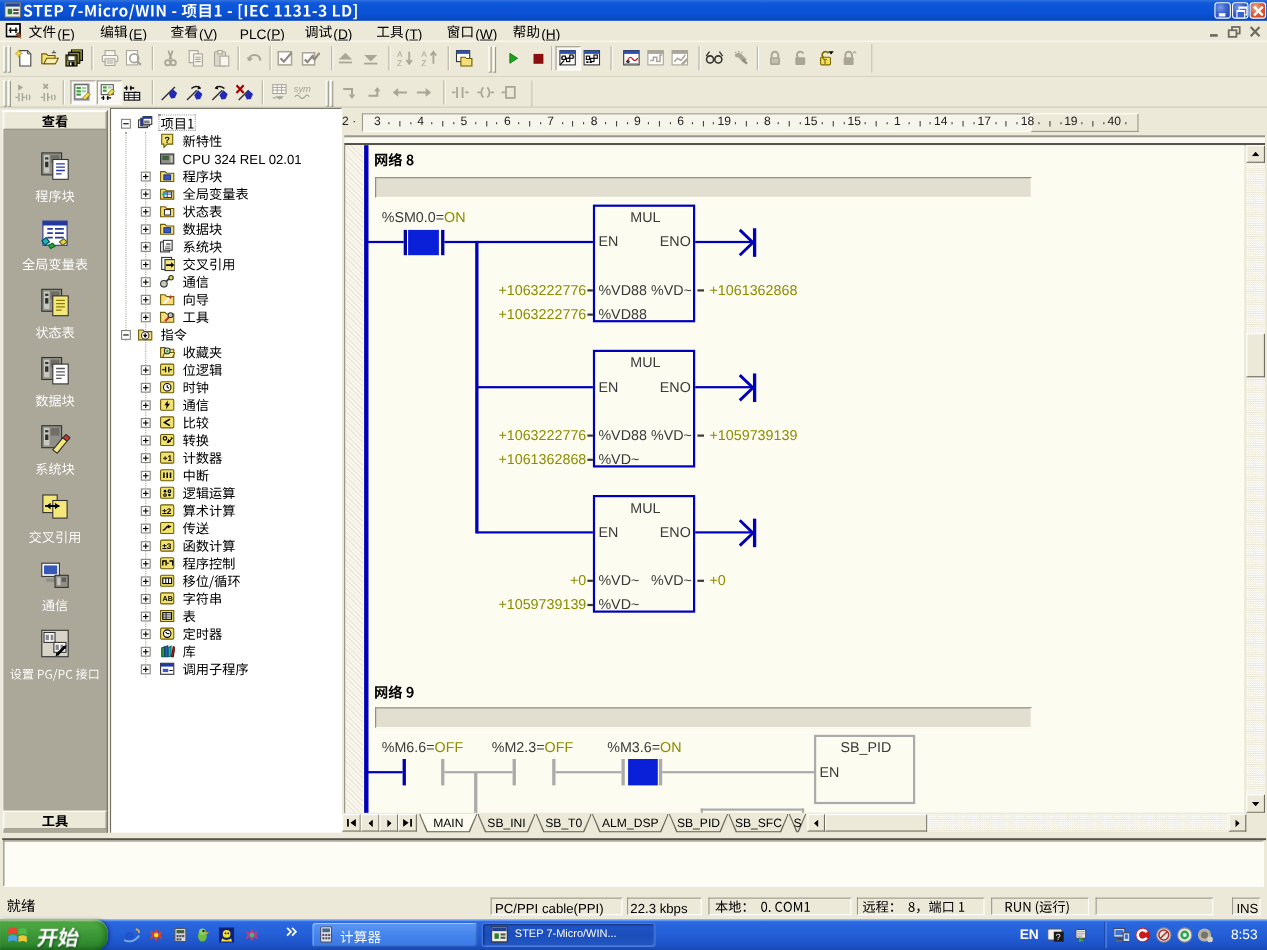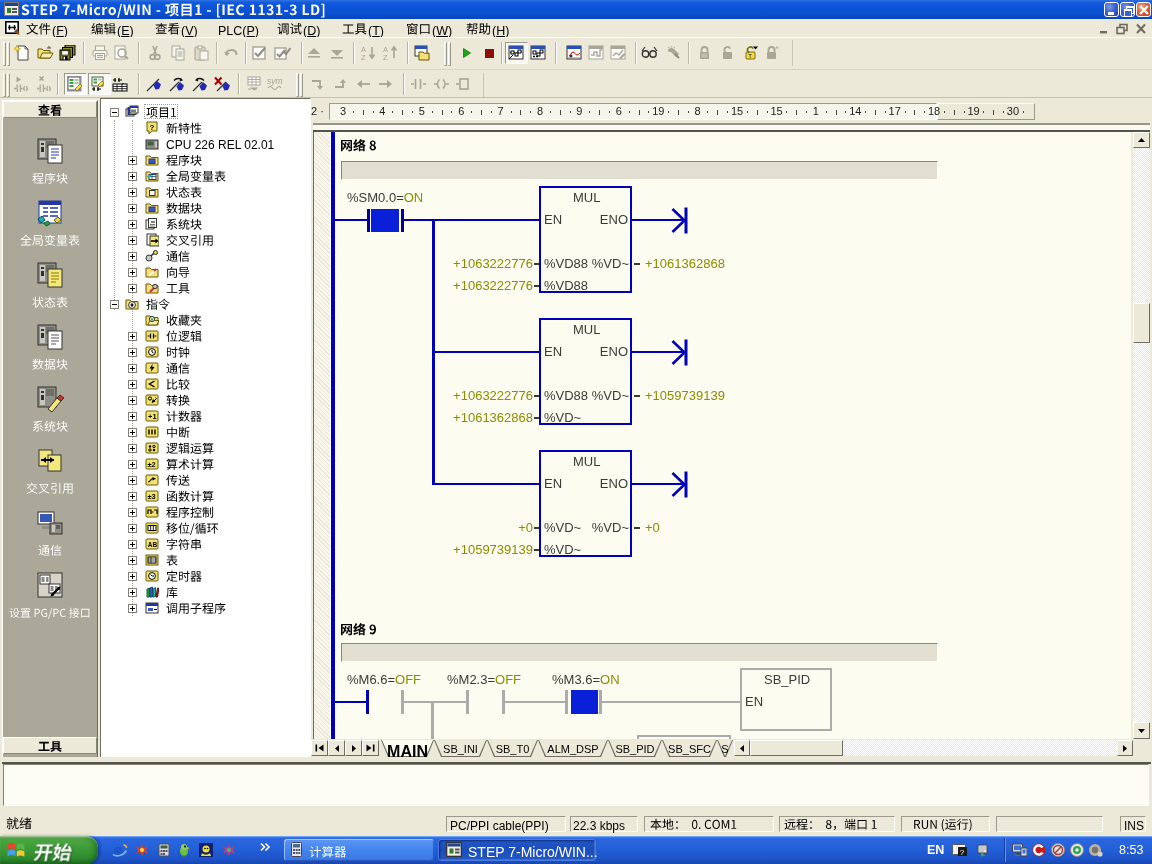--- a/index.html
+++ b/index.html
@@ -592,21 +592,21 @@
 <svg class="a" style="left:166.0px;top:120.3px;" width="37" height="17" viewBox="0 -12.72 37 16.80">
     <path d="M4.3 -2.6C4.7 -2.0 5.1 -1.1 5.3 -0.6L5.9 -1.0C5.8 -1.5 5.3 -2.3 4.9 -2.9ZM1.6 -2.8C1.4 -2.1 1.0 -1.3 0.5 -0.8C0.7 -0.7 1.0 -0.5 1.1 -0.4C1.6 -0.9 2.1 -1.8 2.4 -2.6ZM6.6 -8.9L6.6 -4.8C6.6 -3.2 6.5 -1.1 5.5 0.3C5.7 0.4 6.1 0.7 6.2 0.9C7.3 -0.7 7.5 -3.1 7.5 -4.8L7.5 -5.2L9.3 -5.2L9.3 0.9L10.2 0.9L10.2 -5.2L11.5 -5.2L11.5 -6.0L7.5 -6.0L7.5 -8.3C8.7 -8.5 10.1 -8.8 11.1 -9.2L10.4 -9.9C9.5 -9.5 8.0 -9.1 6.6 -8.9ZM2.6 -9.9C2.8 -9.6 3.0 -9.2 3.1 -8.8L0.7 -8.8L0.7 -8.1L6.0 -8.1L6.0 -8.8L4.0 -8.8C3.9 -9.2 3.6 -9.7 3.4 -10.1ZM4.5 -8.0C4.4 -7.5 4.1 -6.6 3.9 -6.1L0.6 -6.1L0.6 -5.3L3.0 -5.3L3.0 -4.1L0.6 -4.1L0.6 -3.3L3.0 -3.3L3.0 -0.2C3.0 -0.1 3.0 -0.1 2.9 -0.1C2.7 -0.0 2.4 -0.0 1.9 -0.1C2.1 0.2 2.2 0.5 2.2 0.7C2.8 0.7 3.2 0.7 3.5 0.6C3.8 0.4 3.8 0.2 3.8 -0.2L3.8 -3.3L6.1 -3.3L6.1 -4.1L3.8 -4.1L3.8 -5.3L6.2 -5.3L6.2 -6.1L4.7 -6.1C4.9 -6.6 5.1 -7.2 5.4 -7.8ZM1.5 -7.8C1.8 -7.3 1.9 -6.6 2.0 -6.1L2.8 -6.3C2.7 -6.8 2.5 -7.5 2.2 -8.0ZM17.5 -2.5C18.1 -2.0 18.7 -1.1 19.0 -0.6L19.7 -1.0C19.4 -1.6 18.7 -2.4 18.2 -3.0ZM19.7 -10.1L19.7 -8.8L17.4 -8.8L17.4 -7.9L19.7 -7.9L19.7 -6.4L16.7 -6.4L16.7 -5.6L21.2 -5.6L21.2 -4.2L16.9 -4.2L16.9 -3.3L21.2 -3.3L21.2 -0.2C21.2 0.0 21.1 0.1 20.9 0.1C20.7 0.1 20.1 0.1 19.4 0.1C19.5 0.3 19.6 0.7 19.6 1.0C20.5 1.0 21.2 0.9 21.5 0.8C21.9 0.7 22.0 0.4 22.0 -0.2L22.0 -3.3L23.4 -3.3L23.4 -4.2L22.0 -4.2L22.0 -5.6L23.5 -5.6L23.5 -6.4L20.6 -6.4L20.6 -7.9L22.9 -7.9L22.9 -8.8L20.6 -8.8L20.6 -10.1ZM13.2 -9.2C13.1 -7.7 12.8 -6.1 12.5 -5.1C12.6 -5.0 13.0 -4.8 13.2 -4.7C13.3 -5.3 13.5 -6.0 13.6 -6.7L14.5 -6.7L14.5 -3.8C13.8 -3.6 13.1 -3.4 12.6 -3.2L12.8 -2.3L14.5 -2.9L14.5 1.0L15.4 1.0L15.4 -3.2L16.6 -3.6L16.6 -4.4L15.4 -4.1L15.4 -6.7L16.5 -6.7L16.5 -7.6L15.4 -7.6L15.4 -10.1L14.5 -10.1L14.5 -7.6L13.8 -7.6C13.8 -8.1 13.9 -8.5 13.9 -9.0ZM26.1 -10.1L26.1 0.9L27.0 0.9L27.0 -10.1ZM25.0 -7.8C24.9 -6.8 24.7 -5.5 24.3 -4.7L25.0 -4.5C25.4 -5.3 25.6 -6.7 25.6 -7.7ZM27.0 -7.9C27.4 -7.2 27.8 -6.3 27.9 -5.8L28.5 -6.1C28.4 -6.6 28.0 -7.5 27.7 -8.1ZM28.0 -0.3L28.0 0.5L35.4 0.5L35.4 -0.3L32.4 -0.3L32.4 -3.3L34.8 -3.3L34.8 -4.2L32.4 -4.2L32.4 -6.7L35.1 -6.7L35.1 -7.5L32.4 -7.5L32.4 -10.0L31.5 -10.0L31.5 -7.5L30.0 -7.5C30.1 -8.1 30.3 -8.8 30.4 -9.4L29.5 -9.5C29.2 -7.9 28.8 -6.3 28.1 -5.2C28.3 -5.1 28.7 -4.9 28.9 -4.8C29.2 -5.3 29.4 -6.0 29.7 -6.7L31.5 -6.7L31.5 -4.2L28.9 -4.2L28.9 -3.3L31.5 -3.3L31.5 -0.3Z" fill="#000"></path>
   </svg>
 <div class="a" style="left:145px;top:137px">
     <svg width="14" height="14" viewBox="0 0 14 14">
       <rect x="1" y="3" width="12" height="9" fill="#8F8F87" stroke="#333"></rect>
       <rect x="2.5" y="4.5" width="6" height="4" fill="#3F5F3F"></rect>
       <rect x="10" y="4.5" width="2" height="6" fill="#C8C8C0"></rect>
     </svg>
   </div>
-<div class="a t" style="left:166px;top:139px;font-size:12px;color:#000;">CPU 226 REL 02.01</div>
+<div class="a t" style="left:166px;top:139px;font-size:12px;color:#000;">CPU 324 REL 02.01</div>
 <div class="a" style="left:128px;top:155.5px;width:9px;height:9px;border:1px solid #848278;background:#fff;"></div>
 <div class="a" style="left:130px;top:159.5px;width:5px;height:1px;background:#000;"></div>
 <div class="a" style="left:132px;top:157.5px;width:1px;height:5px;background:#000;"></div>
 <div class="a" style="left:145px;top:153px">
     <svg width="14" height="14" viewBox="0 0 14 14">
       <path d="M1 12V3h4l1.5 1.5H13V12z" fill="#F7DE78" stroke="#6B5B00" stroke-width="1"></path>
       <rect x="4" y="6" width="6" height="4.5" fill="#3858C8" stroke="#203888"></rect>
     </svg>
   </div>
 <svg class="a" style="left:166.0px;top:152.3px;" width="37" height="17" viewBox="0 -12.72 37 16.80">
@@ -1036,21 +1036,21 @@
 <div class="a" style="left:914.3px;top:110px;width:1px;height:5px;background:#444"></div>
 <div class="a" style="left:924.1px;top:111px;width:1px;height:2px;background:#444"></div>
 <div class="a t" style="left:928.0px;top:106px;width:12px;text-align:center;font-size:11px;color:#222">18</div>
 <div class="a" style="left:943.9px;top:111px;width:1px;height:2px;background:#444"></div>
 <div class="a" style="left:953.7px;top:110px;width:1px;height:5px;background:#444"></div>
 <div class="a" style="left:963.5px;top:111px;width:1px;height:2px;background:#444"></div>
 <div class="a t" style="left:967.4px;top:106px;width:12px;text-align:center;font-size:11px;color:#222">19</div>
 <div class="a" style="left:983.2px;top:111px;width:1px;height:2px;background:#444"></div>
 <div class="a" style="left:993.1px;top:110px;width:1px;height:5px;background:#444"></div>
 <div class="a" style="left:1002.9px;top:111px;width:1px;height:2px;background:#444"></div>
-<div class="a t" style="left:1006.8px;top:106px;width:12px;text-align:center;font-size:11px;color:#222">30</div>
+<div class="a t" style="left:1006.8px;top:106px;width:12px;text-align:center;font-size:11px;color:#222">40</div>
 <div class="a" style="left:1022.6px;top:111px;width:1px;height:2px;background:#444"></div>
 <div class="a" style="left:311px;top:120px;width:841px;height:3px;background:#ECE9D8;"></div>
 <div class="a" style="left:313px;top:123px;width:837px;height:1.5px;background:#98968A;"></div>
 <div class="a" style="left:313px;top:124.5px;width:837px;height:5.5px;background:#FBFAF2;"></div>
 <div class="a" style="left:313px;top:130px;width:837px;height:2px;background:#55534B;"></div>
 <div class="a" style="left:313px;top:132px;width:818px;height:607px;background:#FDFCF0;border-left:1px solid #6F6D61;"></div>
 <div class="a" style="left:314px;top:132px;width:16px;height:607px;background:repeating-linear-gradient(45deg,#EBE8DB 0 1px,#F9F7EC 1px 3px);"></div>
 <div class="a" style="left:331px;top:132px;width:3.5px;height:607px;background:#0000BB;"></div>
 <svg class="a" style="left:340.0px;top:136.2px;" width="38" height="19" viewBox="0 -13.78 38 18.20">
     <path d="M4.1 -4.4C3.8 -3.3 3.2 -2.3 2.6 -1.5L2.6 -6.3C3.1 -5.8 3.6 -5.1 4.1 -4.4ZM1.0 -10.3L1.0 1.1L2.6 1.1L2.6 -1.0C2.9 -0.8 3.3 -0.5 3.5 -0.4C4.1 -1.1 4.7 -2.1 5.1 -3.1C5.4 -2.7 5.7 -2.4 5.9 -2.1L6.8 -3.1C6.5 -3.6 6.1 -4.1 5.6 -4.7C5.9 -5.8 6.1 -6.9 6.3 -8.1L4.9 -8.3C4.8 -7.5 4.7 -6.7 4.6 -6.0C4.1 -6.5 3.7 -7.0 3.3 -7.4L2.6 -6.6L2.6 -8.9L10.5 -8.9L10.5 -0.7C10.5 -0.5 10.4 -0.4 10.1 -0.4C9.8 -0.4 8.9 -0.4 8.0 -0.4C8.3 -0.0 8.6 0.7 8.6 1.1C9.9 1.1 10.7 1.1 11.3 0.8C11.8 0.6 12.0 0.2 12.0 -0.7L12.0 -10.3ZM6.1 -6.5C6.7 -5.9 7.2 -5.2 7.7 -4.5C7.3 -3.1 6.6 -1.9 5.7 -1.1C6.1 -0.9 6.7 -0.5 7.0 -0.3C7.7 -1.0 8.2 -2.0 8.7 -3.1C9.0 -2.6 9.2 -2.1 9.4 -1.7L10.5 -2.7C10.2 -3.3 9.8 -4.0 9.2 -4.7C9.5 -5.8 9.7 -6.9 9.9 -8.1L8.5 -8.3C8.4 -7.5 8.3 -6.8 8.2 -6.1C7.8 -6.6 7.4 -7.0 7.0 -7.3ZM13.4 -0.9L13.8 0.7C15.0 0.2 16.6 -0.4 18.1 -1.0L17.8 -2.3C16.2 -1.8 14.5 -1.2 13.4 -0.9ZM20.2 -11.2C19.7 -9.9 18.8 -8.6 17.8 -7.7L17.0 -8.3C16.8 -7.9 16.6 -7.5 16.3 -7.1L15.2 -7.0C16.0 -8.0 16.7 -9.2 17.2 -10.3L15.7 -11.1C15.2 -9.6 14.3 -8.0 14.0 -7.6C13.7 -7.2 13.5 -6.9 13.2 -6.9C13.4 -6.4 13.7 -5.7 13.7 -5.4C13.9 -5.5 14.3 -5.6 15.4 -5.7C15.0 -5.1 14.6 -4.6 14.4 -4.4C14.0 -4.0 13.7 -3.7 13.4 -3.6C13.5 -3.2 13.8 -2.5 13.8 -2.2C14.2 -2.4 14.7 -2.6 17.9 -3.3C17.8 -3.6 17.8 -4.1 17.9 -4.5C18.0 -4.2 18.1 -3.8 18.2 -3.5L18.8 -3.7L18.8 1.1L20.2 1.1L20.2 0.4L23.1 0.4L23.1 1.0L24.6 1.0L24.6 -3.7L25.1 -3.6C25.2 -4.0 25.4 -4.7 25.6 -5.1C24.6 -5.3 23.7 -5.6 22.9 -6.1C23.8 -7.0 24.6 -8.1 25.1 -9.3L24.2 -9.9L24.0 -9.9L21.2 -9.9C21.3 -10.2 21.5 -10.5 21.6 -10.8ZM16.1 -4.3C16.8 -5.2 17.5 -6.1 18.1 -7.1C18.3 -6.8 18.5 -6.5 18.6 -6.3C18.9 -6.6 19.2 -6.9 19.5 -7.3C19.8 -6.9 20.1 -6.5 20.5 -6.1C19.7 -5.6 18.7 -5.2 17.6 -5.0L17.8 -4.7ZM20.2 -1.0L20.2 -2.5L23.1 -2.5L23.1 -1.0ZM19.3 -3.9C20.1 -4.2 21.0 -4.6 21.7 -5.1C22.4 -4.6 23.3 -4.2 24.2 -3.9ZM23.1 -8.4C22.7 -7.9 22.2 -7.4 21.7 -6.9C21.2 -7.4 20.7 -7.9 20.4 -8.4ZM32.8 0.2C34.7 0.2 36.0 -0.9 36.0 -2.4C36.0 -3.7 35.3 -4.5 34.4 -5.0L34.4 -5.0C35.0 -5.5 35.6 -6.3 35.6 -7.2C35.6 -8.8 34.5 -9.8 32.8 -9.8C31.2 -9.8 29.9 -8.8 29.9 -7.2C29.9 -6.2 30.5 -5.5 31.2 -5.0L31.2 -4.9C30.3 -4.4 29.6 -3.6 29.6 -2.4C29.6 -0.9 30.9 0.2 32.8 0.2ZM33.4 -5.5C32.4 -5.9 31.6 -6.3 31.6 -7.2C31.6 -8.0 32.1 -8.4 32.8 -8.4C33.6 -8.4 34.1 -7.9 34.1 -7.1C34.1 -6.5 33.9 -6.0 33.4 -5.5ZM32.8 -1.2C31.9 -1.2 31.2 -1.7 31.2 -2.6C31.2 -3.3 31.6 -4.0 32.1 -4.4C33.3 -3.9 34.2 -3.5 34.2 -2.5C34.2 -1.6 33.6 -1.2 32.8 -1.2Z" fill="#000"></path>
@@ -1172,21 +1172,21 @@
     </svg>
   </div>
 <div class="a" style="left:362px;top:740px;width:17px;height:16px;background:#ECE9D8;border:1px solid;border-color:#fff #6F6D61 #6F6D61 #fff;display:flex;align-items:center;justify-content:center;">
     <svg width="9" height="8" viewBox="0 0 9 8">
       <rect x="6.9" y="0.5" width="1.6" height="7" fill="#000"></rect>
       <path d="M0.5 0.5v7L5.5 4z" fill="#000"></path>
     </svg>
   </div>
 <div class="a" style="left:381px;top:740px;width:53px;height:17px;clip-path:polygon(0 0, 100% 0, calc(100% - 7px) 100%, 7px 100%);background:#6F6D61;"></div>
 <div class="a" style="left:382px;top:740px;width:51px;height:16px;clip-path:polygon(0 0, 100% 0, calc(100% - 7px) 100%, 7px 100%);background:#FDFCF0;"></div>
-<div class="a t" style="left:381px;top:744px;width:53px;text-align:center;font-size:16px;font-weight:bold;color:#000">MAIN</div>
+<div class="a t" style="left:381px;top:744px;width:53px;text-align:center;font-size:11px;font-weight:normal;color:#000">MAIN</div>
 <div class="a" style="left:434px;top:740px;width:53px;height:17px;clip-path:polygon(0 0, 100% 0, calc(100% - 7px) 100%, 7px 100%);background:#6F6D61;"></div>
 <div class="a" style="left:435px;top:740px;width:51px;height:16px;clip-path:polygon(0 0, 100% 0, calc(100% - 7px) 100%, 7px 100%);background:#ECE9D8;"></div>
 <div class="a t" style="left:434px;top:744px;width:53px;text-align:center;font-size:11px;font-weight:normal;color:#000">SB_INI</div>
 <div class="a" style="left:487px;top:740px;width:51px;height:17px;clip-path:polygon(0 0, 100% 0, calc(100% - 7px) 100%, 7px 100%);background:#6F6D61;"></div>
 <div class="a" style="left:488px;top:740px;width:49px;height:16px;clip-path:polygon(0 0, 100% 0, calc(100% - 7px) 100%, 7px 100%);background:#ECE9D8;"></div>
 <div class="a t" style="left:487px;top:744px;width:51px;text-align:center;font-size:11px;font-weight:normal;color:#000">SB_T0</div>
 <div class="a" style="left:538px;top:740px;width:70px;height:17px;clip-path:polygon(0 0, 100% 0, calc(100% - 7px) 100%, 7px 100%);background:#6F6D61;"></div>
 <div class="a" style="left:539px;top:740px;width:68px;height:16px;clip-path:polygon(0 0, 100% 0, calc(100% - 7px) 100%, 7px 100%);background:#ECE9D8;"></div>
 <div class="a t" style="left:538px;top:744px;width:70px;text-align:center;font-size:11px;font-weight:normal;color:#000">ALM_DSP</div>
 <div class="a" style="left:608px;top:740px;width:54px;height:17px;clip-path:polygon(0 0, 100% 0, calc(100% - 7px) 100%, 7px 100%);background:#6F6D61;"></div>
@@ -1323,21 +1323,21 @@
 background:linear-gradient(180deg,#2257C8 0%,#1B4DBA 50%,#2157C4 100%);
 box-shadow:inset 1px 1px 2px rgba(0,0,40,.5), inset -1px -1px 0 rgba(120,160,230,.4);border:1px solid #4A7ADC;"></div>
 <svg class="a" style="left:446px;top:842px" width="16" height="15" viewBox="0 0 16 15">
 <rect x="0.5" y="0.5" width="15" height="14" fill="#7B7B73" stroke="#333"></rect>
 <rect x="1.5" y="1.5" width="13" height="12" fill="#EFEFE6"></rect>
 <rect x="1.5" y="1.5" width="13" height="3" fill="#23418C"></rect>
 <rect x="3.5" y="6.5" width="4" height="5" fill="#2E7D32"></rect>
 <rect x="9" y="6.5" width="4.5" height="2" fill="#555"></rect>
     <rect x="9" y="9.5" width="4.5" height="2" fill="#555"></rect>
   </svg>
-<div class="a t" style="left:468px;top:845px;font-size:14px;color:#fff;">STEP 7-Micro/WIN...</div>
+<div class="a t" style="left:468px;top:845px;font-size:10px;color:#fff;">STEP 7-Micro/WIN...</div>
 <div class="a t" style="left:927px;top:844px;font-size:12.5px;font-weight:bold;color:#fff;">EN</div>
 <svg class="a" style="left:952px;top:843px" width="17" height="14" viewBox="0 0 17 14">
 <rect x="0.5" y="1.5" width="13" height="10" rx="1" fill="#F4F2E8" stroke="#556"></rect>
 <rect x="6" y="4" width="9" height="9" fill="#1A1A1A"></rect>
 <text x="7.8" y="11.6" font-size="8" font-family="Liberation Sans" fill="#fff">?</text>
   </svg>
 <svg class="a" style="left:977px;top:843px" width="13" height="14" viewBox="0 0 13 14">
 <rect x="1" y="2" width="9" height="8" rx="1" fill="#E8E8E0" stroke="#445"></rect>
 <path d="M3 12l4-3 0 6z" fill="#3BA53B" transform="rotate(-45 5 12)"></path>
 <path d="M2 4h7M2 6h7M2 8h5" stroke="#99A" stroke-width="0.8"></path>

